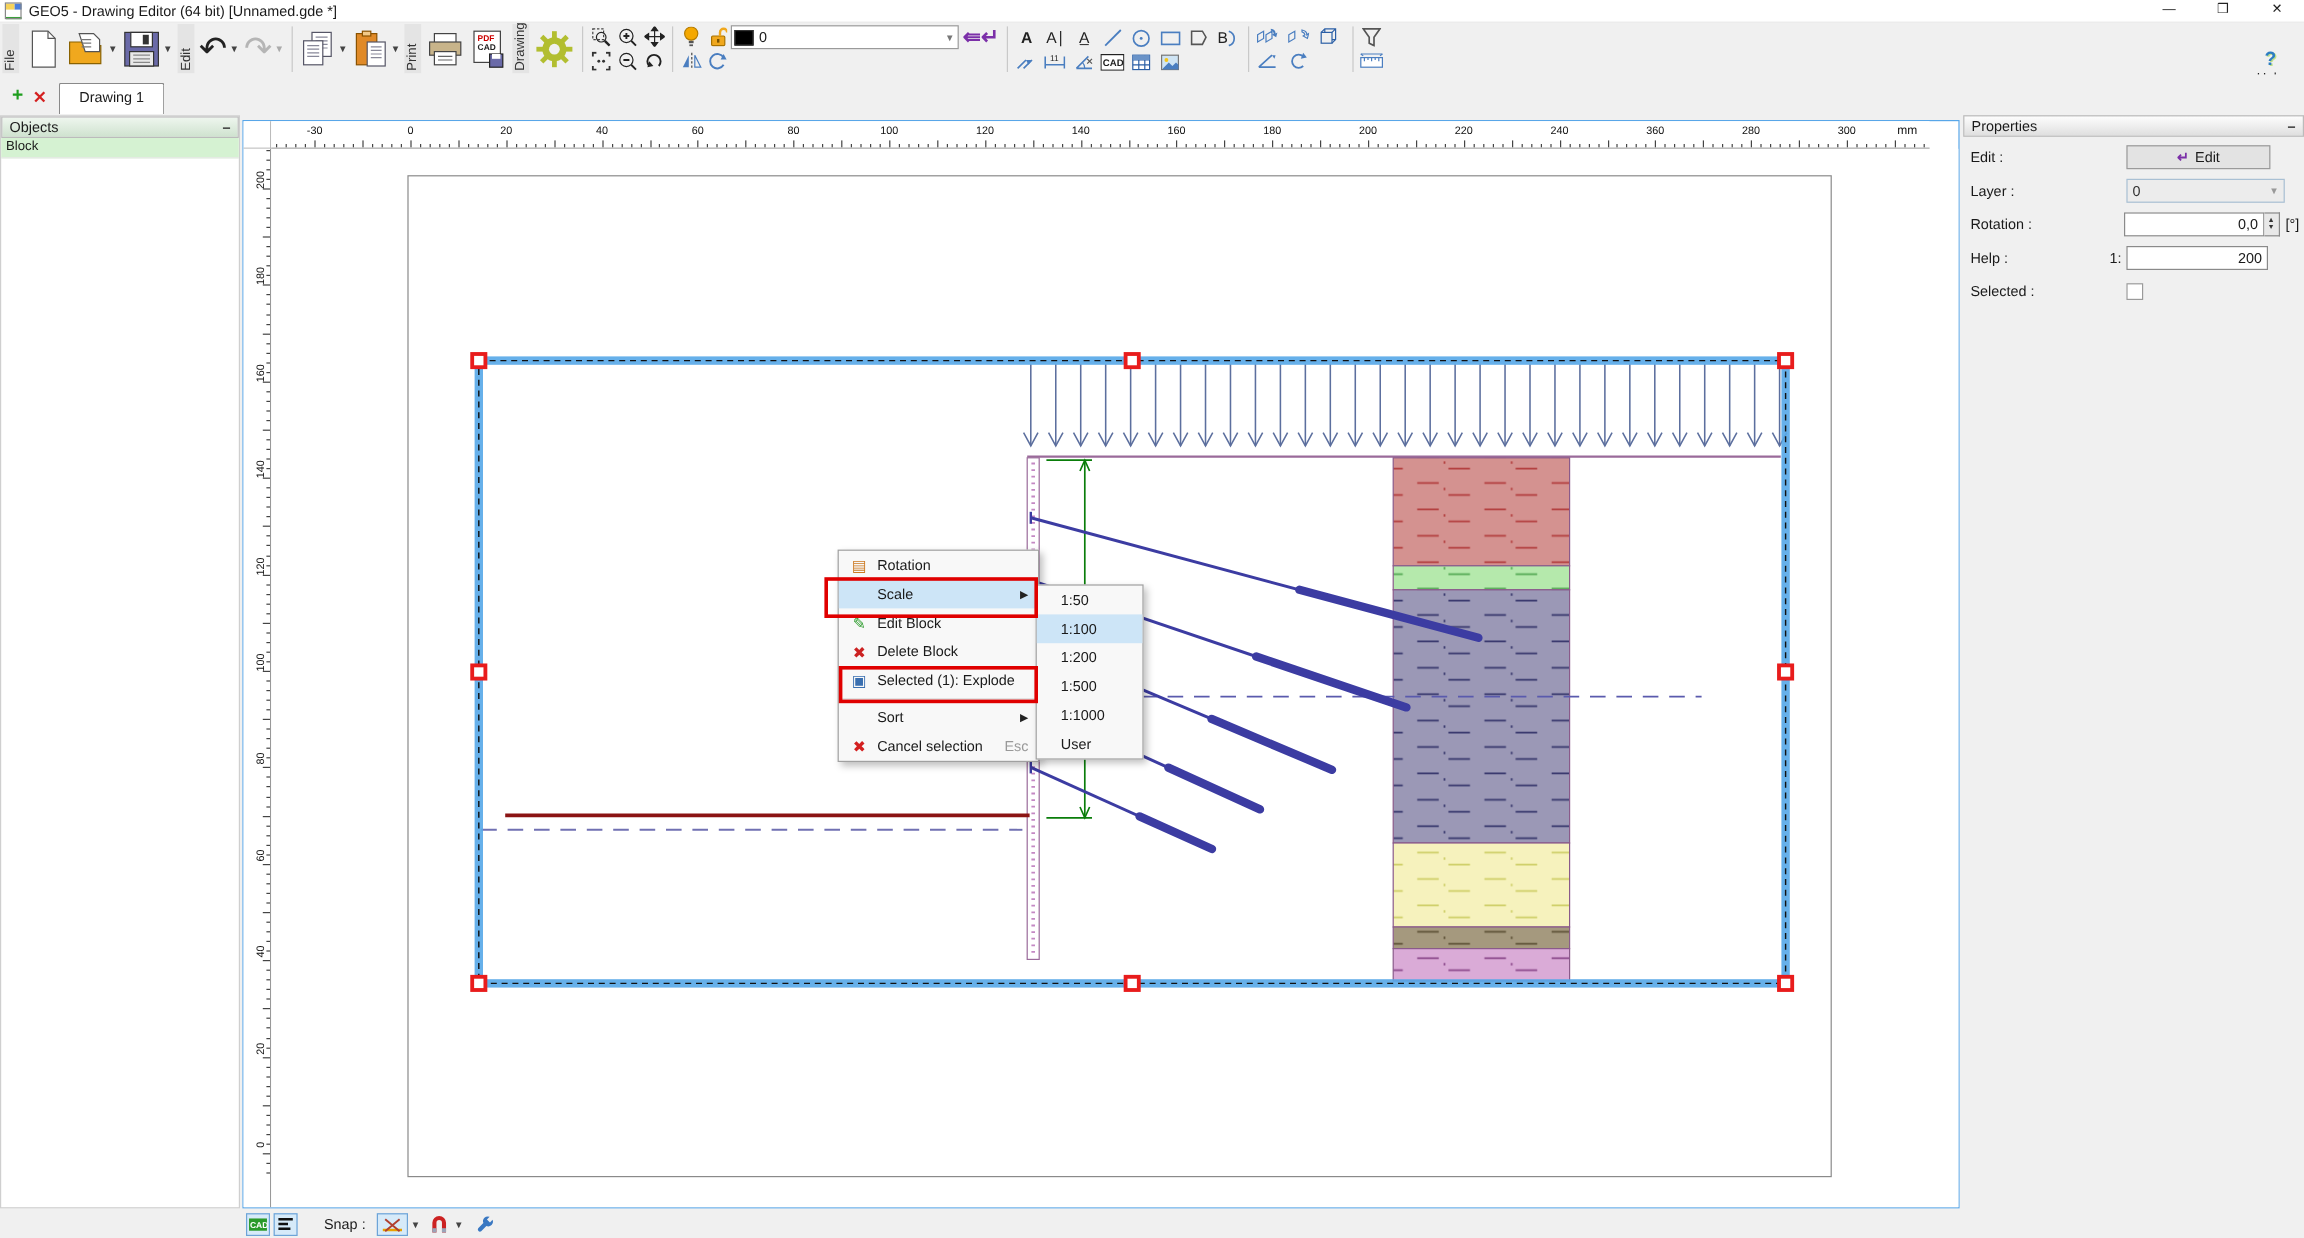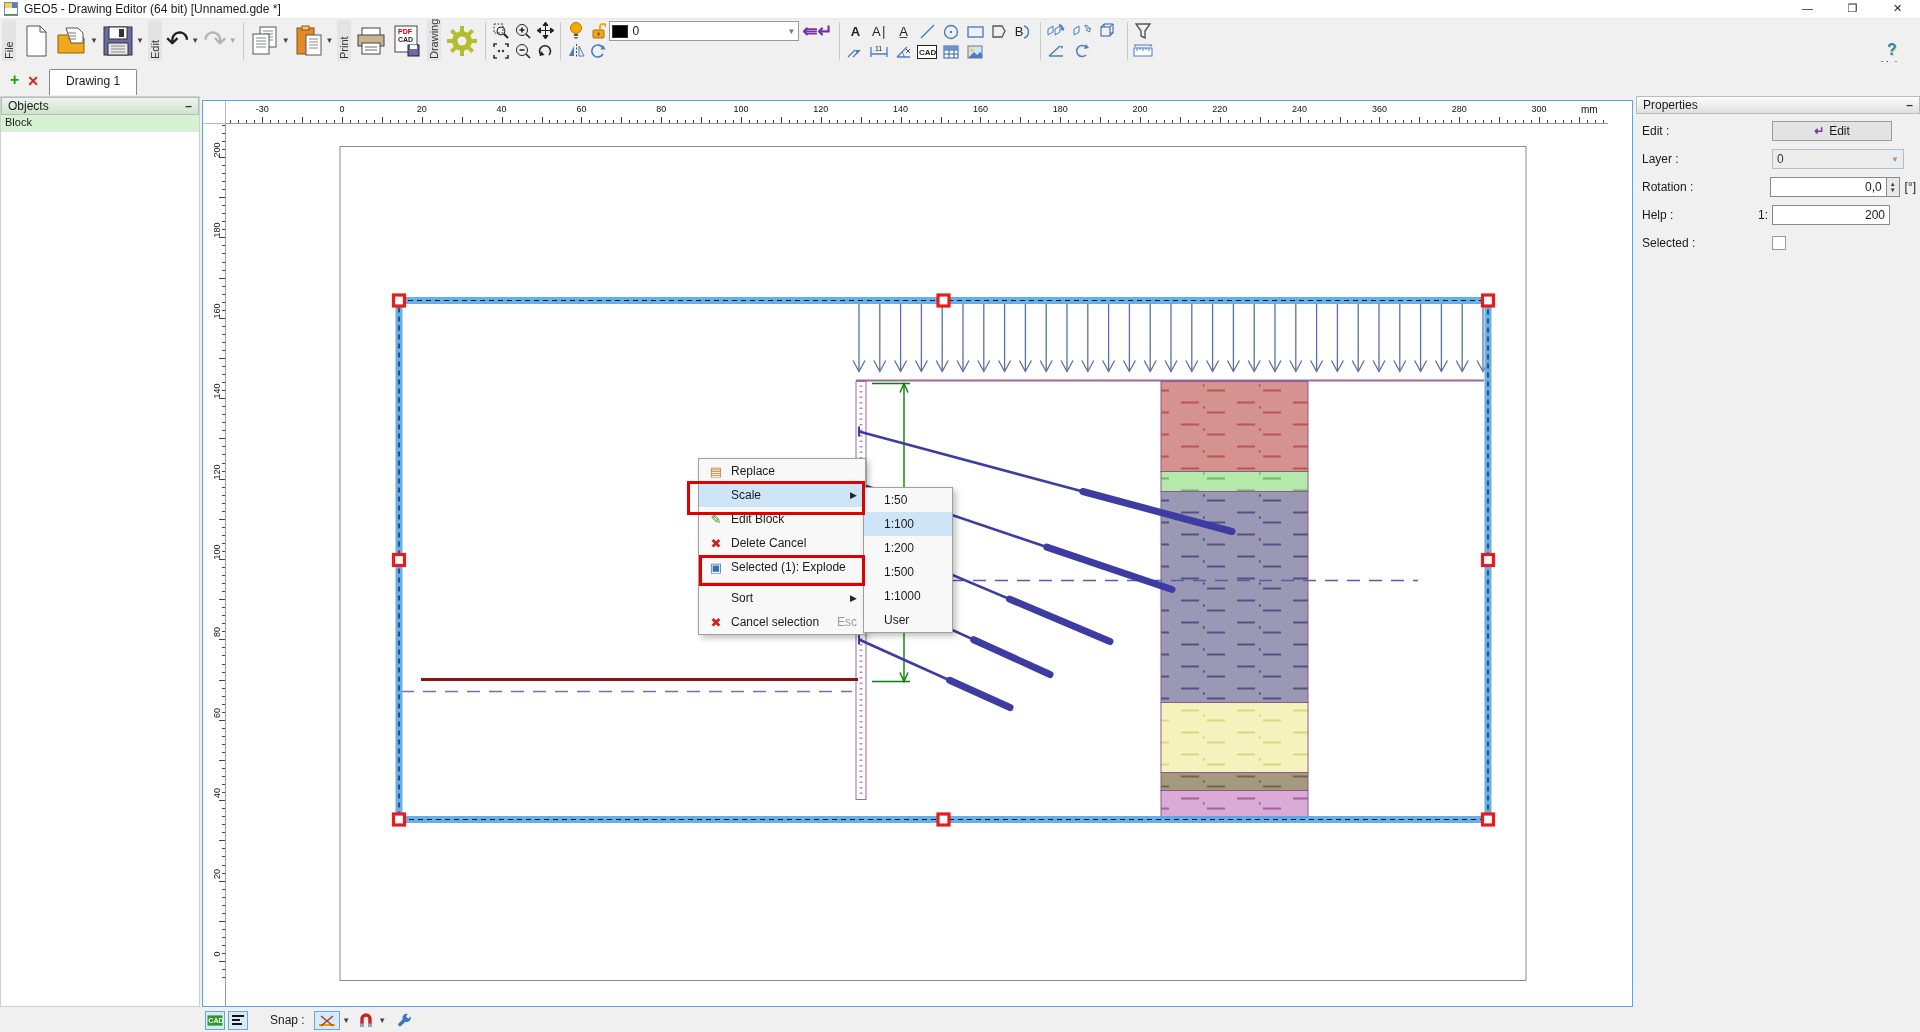--- a/index.html
+++ b/index.html
@@ -913,34 +913,34 @@
         <rect x="1481.5" y="294.5" width="11" height="11" fill="#fff" stroke="#e81c1c" stroke-width="3.2"></rect>
         <rect x="1481.5" y="554" width="11" height="11" fill="#fff" stroke="#e81c1c" stroke-width="3.2"></rect>
         <rect x="1481.5" y="813.5" width="11" height="11" fill="#fff" stroke="#e81c1c" stroke-width="3.2"></rect>
       </svg>
   </div>
 </div>
 
 <div class="menu" id="ctxmenu" style="left: 698px; top: 458px; width: 168px;">
     <div class="menu-item">
       <span class="mi-icon" style="color: rgb(204, 122, 34);">▤</span>
-      <span class="mi-label">Replace</span>
+      <span class="mi-label">Rotation</span>
     </div>
     <div class="menu-item hl">
       <span class="mi-icon"></span>
       <span class="mi-label">Scale</span>
       <span class="mi-arrow">▶</span>
     </div>
     <div class="menu-item">
       <span class="mi-icon" style="color: rgb(42, 154, 42);">✎</span>
       <span class="mi-label">Edit Block</span>
     </div>
     <div class="menu-item">
       <span class="mi-icon" style="color: rgb(204, 34, 34);">✖</span>
-      <span class="mi-label">Delete Cancel</span>
+      <span class="mi-label">Delete Block</span>
     </div>
     <div class="menu-item">
       <span class="mi-icon" style="color: rgb(58, 111, 176);">▣</span>
       <span class="mi-label">Selected (1): Explode</span>
     </div>
     <div class="menu-sep"></div>
     <div class="menu-item">
       <span class="mi-icon"></span>
       <span class="mi-label">Sort</span>
       <span class="mi-arrow">▶</span>

